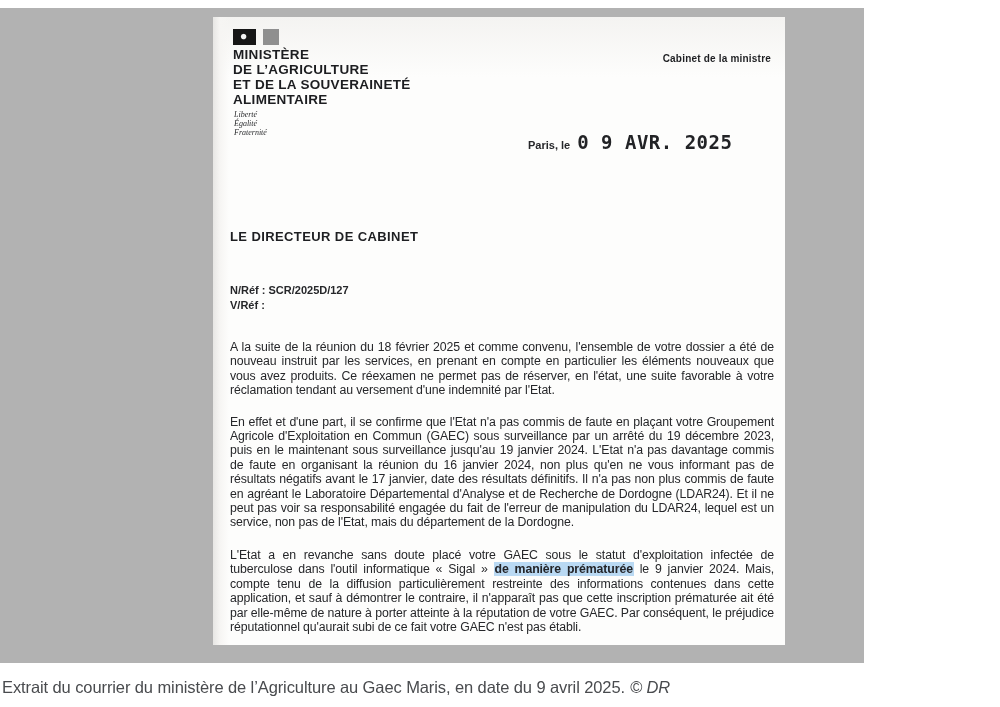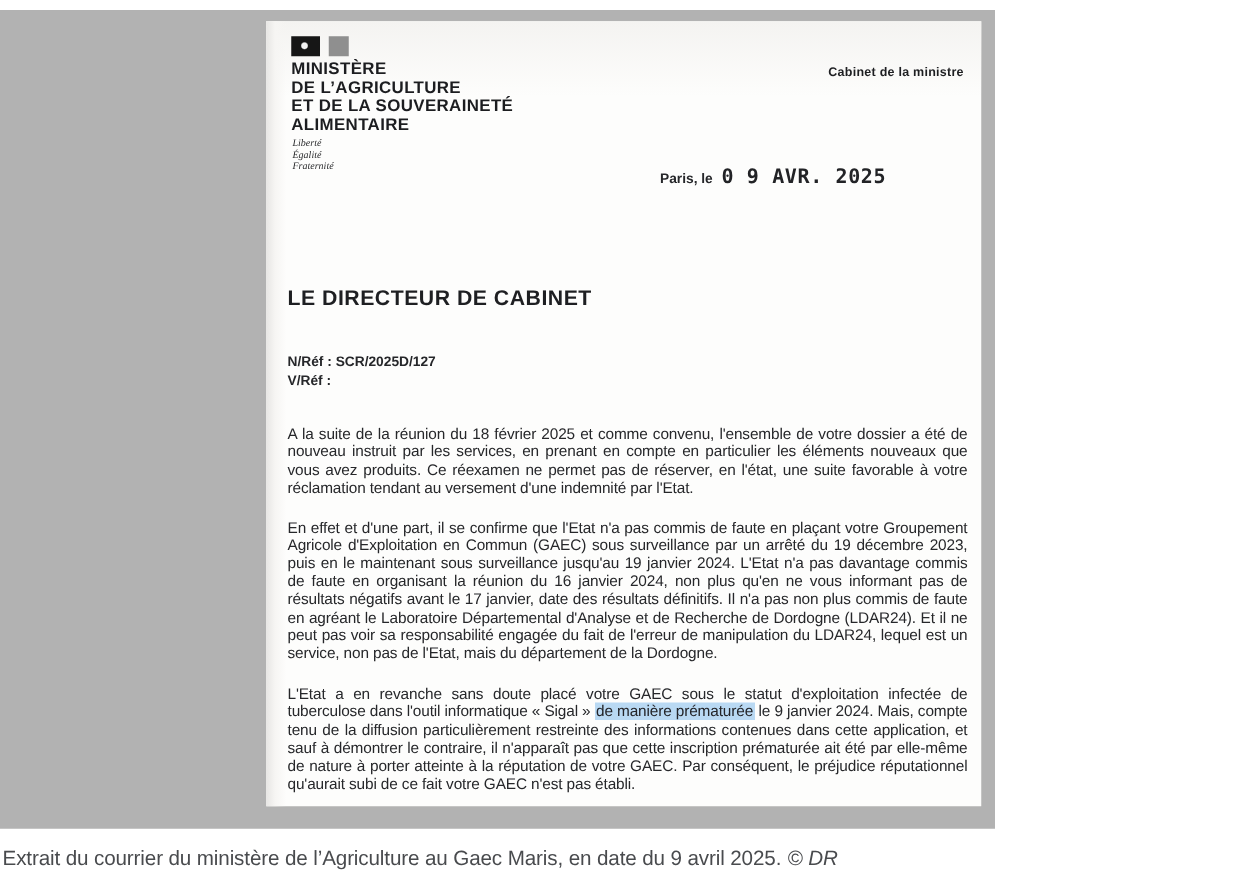--- a/index.html
+++ b/index.html
@@ -1,20 +1,20 @@
 <!DOCTYPE html>
 <html lang="fr"><head>
 <meta charset="utf-8">
 <style>
   html, body { margin: 0; padding: 0; background: #ffffff; }
   body { font-family: "Liberation Sans", sans-serif; }
 
   .stage {
     position: relative;
-    width: 796px;
+    width: 864px;
     height: 707px;
     background: #ffffff;
     overflow: hidden;
   }
 
   .backdrop {
     position: absolute;
     left: 0; top: 8px;
     width: 1000px; height: 655px;
     background: #b2b2b2;
@@ -64,27 +64,27 @@
     position: absolute; right: 14px; top: 36px;
     font-size: 10px; font-weight: 600; letter-spacing: 0.2px; color: #1e1f22;
   }
 
   .dateline {
     position: absolute; left: 315px; top: 114px;
     font-size: 11px; font-weight: 700; color: #26272a; white-space: nowrap;
   }
   .stamp {
     font-family: "DejaVu Sans Mono", monospace;
-    font-weight: 700; font-size: 16px; letter-spacing: 0.5px;
+    font-weight: 700; font-size: 19px; letter-spacing: 0.5px;
     margin-left: 7px; color: #222326;
   }
 
   .sender {
     position: absolute; left: 17px; top: 212px;
-    font-size: 17px; font-weight: 700; letter-spacing: 0.4px; color: #1e1f22;
+    font-size: 13px; font-weight: 700; letter-spacing: 0.4px; color: #1e1f22;
   }
 
   .refs {
     position: absolute; left: 17px; top: 266px;
     font-size: 11px; line-height: 15px; font-weight: 600; color: #26272a;
   }
 
   .bodytext {
     position: absolute; left: 17px; top: 306px; width: 544px;
     font-size: 12.3px; line-height: 14.4px; letter-spacing: -0.1px;
@@ -93,20 +93,21 @@
   .bodytext p { margin: 0; }
   .salutation { text-align: left; }
   .p1 { margin-top: 17px !important; }
   .p2 { margin-top: 17px !important; }
   .p3 { margin-top: 18px !important; }
 
   mark.hl {
     background: #b9d9f3;
     color: #232428;
     padding: 0 1px;
+    font-weight: bold;
   }
 
   .caption {
     position: absolute; left: 2px; top: 678px;
     font-size: 16.5px; letter-spacing: -0.1px; color: #494b4e;
     white-space: nowrap;
   }
   .caption .credit { font-style: italic; margin-left: 5px; }
 </style>
 </head>

